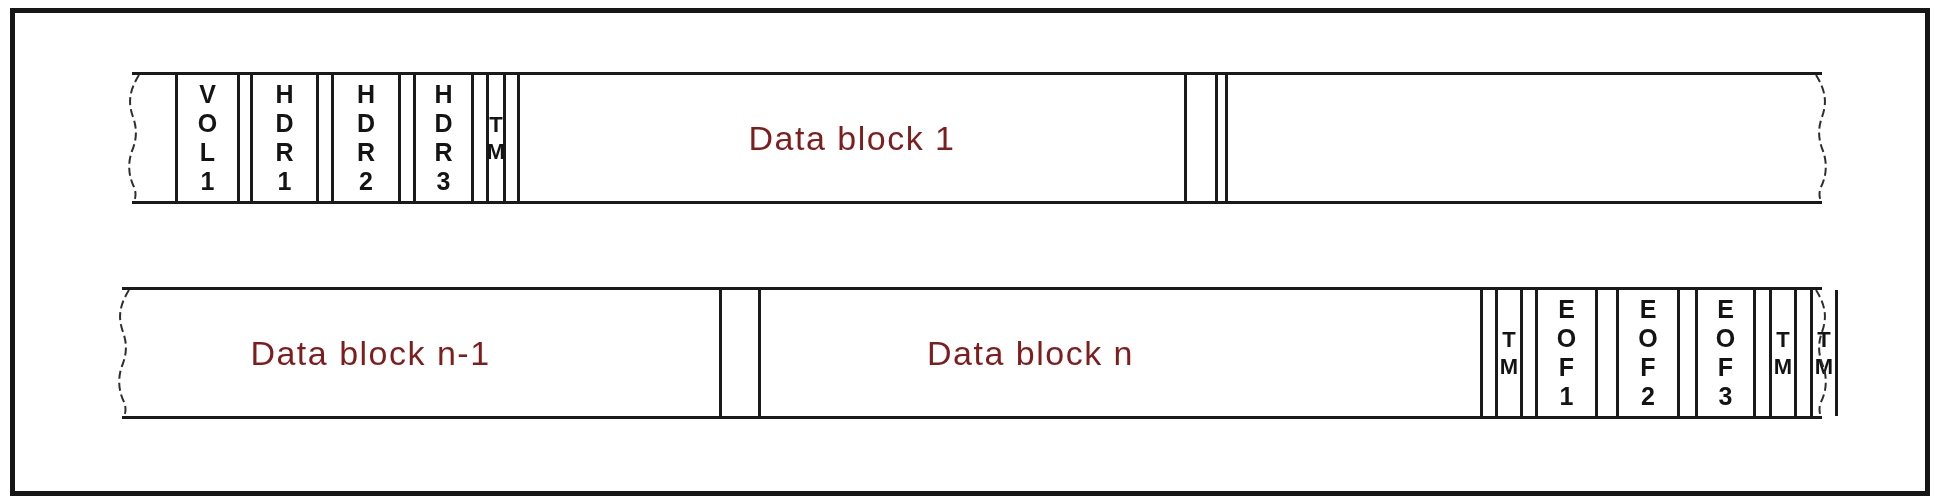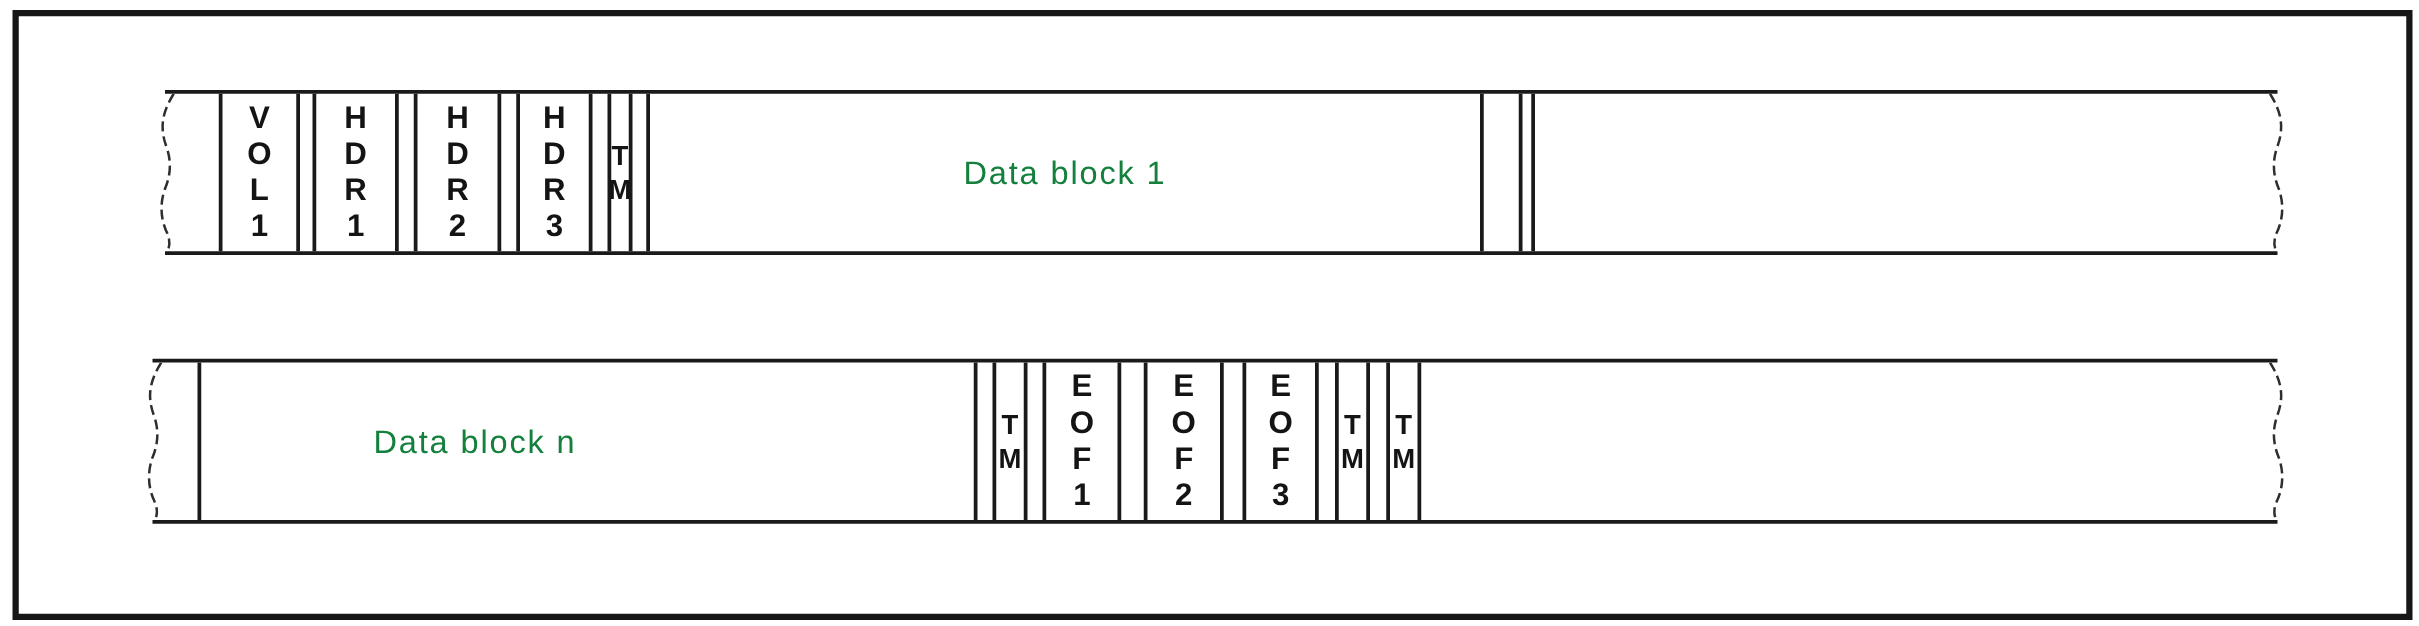--- a/index.html
+++ b/index.html
@@ -45,24 +45,24 @@
     white-space: pre-line;
     text-align: center;
     font-size: 25px;
     line-height: 29px;
     font-weight: bold;
     letter-spacing: 0;
     color: #141414;
   }
   .tm .vtext { font-size: 22px; line-height: 27px; }
   .blocklabel {
-    font-size: 26px;
+    font-size: 34px;
     letter-spacing: 1.5px;
     font-weight: normal;
-    color: #15803d;
+    color: #7f1d1d;
     white-space: nowrap;
   }
   .shift-50  { padding-right: 100px; }
   .shift-90  { padding-right: 180px; }
   .wave {
     position: absolute;
     top: 0;
     height: 100%;
     width: 22px;
     pointer-events: none;
@@ -141,24 +141,27 @@
       <path d="M6,0 C16,16 17,28 12,42 C8,53 8,64 13,76 C17,87 17,100 11,112 C9,117 9,122 11,126"></path>
     </svg>
   </div>
 
   <div class="strip strip-bottom">
 
     <svg class="wave left" viewBox="0 0 22 126" preserveAspectRatio="none">
       <path d="M16,0 C6,16 5,28 10,42 C14,53 14,64 9,76 C5,87 5,100 11,112 C13,117 13,122 11,126"></path>
     </svg>
 
+    <div class="cell br shift-50" style="width:600px">
+      <span class="blocklabel">Data block n-1</span>
+    </div>
 
     <div class="cell" style="width:36px"></div>
 
-    <div class="cell bordered shift-90" style="width:624px">
+    <div class="cell bordered shift-90" style="width:725px">
       <span class="blocklabel">Data block n</span>
     </div>
     <div class="cell" style="width:12px"></div>
 
     <div class="cell bordered tm" style="width:28px">
       <span class="vtext">T
 M</span>
     </div>
     <div class="cell" style="width:12px"></div>
 

